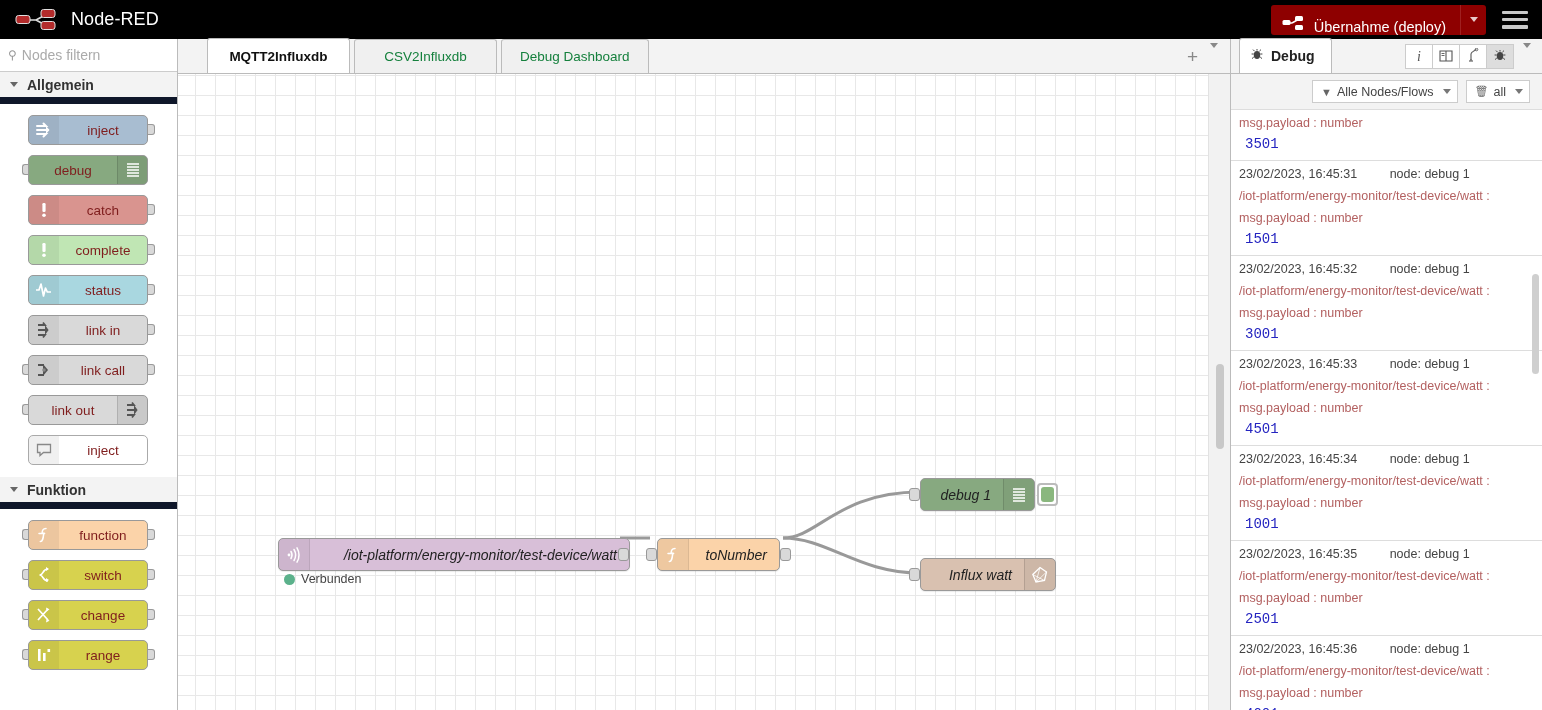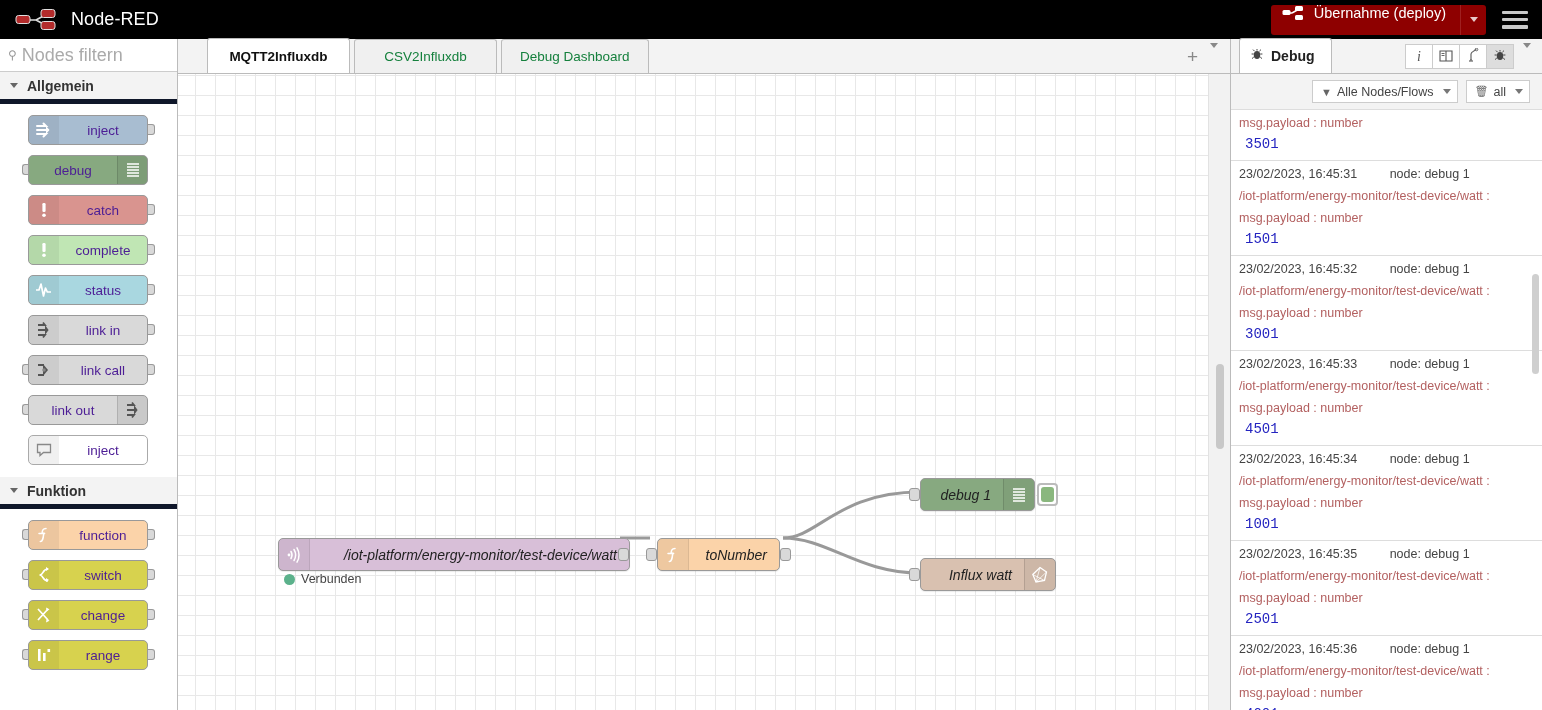--- a/index.html
+++ b/index.html
@@ -19,21 +19,21 @@
   #logo-area { display: flex; align-items: center; padding-left: 14px; text-align: center; }
   .logo-svg { display: block; }
   #app-title {
     color: #fff; font-size: 18px; margin-left: 11px; letter-spacing: .1px;
   }
   #header-right {
     margin-left: auto; display: flex; align-items: center; height: 100%;
   }
   #deploy-group { display: flex; align-items: stretch; height: 30px; margin-right: 16px; }
   #deploy-button {
-    background: #8e0000; display: flex; align-items: flex-start;
+    background: #8e0000; display: flex; align-items: flex-end;
     padding: 0 14px 0 11px; border-radius: 3px 0 0 3px; cursor: pointer;
   }
   #deploy-label { color: #fff; font-size: 14.5px; margin-left: 10px; }
   #deploy-dropdown {
     background: #8e0000; width: 26px; border-radius: 0 3px 3px 0;
     display: flex; align-items: center; justify-content: center; cursor: pointer;
     border-left: 1px solid #a02020;
   }
   .caret-down-white {
     width: 0; height: 0; border-left: 4.5px solid transparent;
@@ -49,27 +49,27 @@
   #palette {
     position: absolute; top: 39px; left: 0; width: 178px; height: 671px;
     background: #fff; border-right: 1px solid #bbb; overflow: hidden;
   }
   #palette-search {
     height: 33px; border-bottom: 1px solid #ccc; display: flex; align-items: center;
     padding: 0 8px; background: #fff;
   }
   #palette-search-icon { color: #999; font-size: 12px; margin-right: 5px; }
   #palette-search-input {
-    border: none; outline: none; font-size: 18px; color: #444;
+    border: none; outline: none; font-size: 14px; color: #444;
     font-family: "Liberation Sans", sans-serif; width: 145px; background: transparent;
   }
   #palette-search-input::placeholder { color: #aaa; }
 
   .palette-category-header {
-    height: 32px; background: #f3f3f3; border-bottom: 5px solid #0f172a;
+    height: 32px; background: #f3f3f3; border-bottom: 7px solid #0f172a;
     display: flex; align-items: center; padding-left: 10px; cursor: pointer;
   }
   .cat-caret {
     width: 0; height: 0; border-left: 4px solid transparent; border-right: 4px solid transparent;
     border-top: 5px solid #666; margin-right: 9px;
   }
   .palette-category-label { font-size: 14px; font-weight: bold; color: #333; }
 
   .palette-list { padding: 7px 0 6px 0; background: #fff; }
   .pnode-row { height: 40px; position: relative; }
@@ -77,21 +77,21 @@
     position: absolute; left: 28px; width: 120px; height: 30px; top: 4px;
     border: 1px solid #999; border-radius: 5px; display: flex; align-items: center;
     overflow: hidden; cursor: pointer; box-sizing: border-box;
   }
   .pnode .iconbox {
     width: 30px; height: 100%; display: flex; align-items: center; justify-content: center;
     background: rgba(0,0,0,0.06); flex-shrink: 0;
   }
   .pnode .iconbox.right { order: 2; border-left: 1px solid rgba(0,0,0,0.12); background: rgba(0,0,0,0.07); }
   .pnode .plabel {
-    flex: 1; text-align: center; font-size: 13.5px; color: #4c1d95; padding: 0 4px;
+    flex: 1; text-align: center; font-size: 13.5px; color: #7f1d1d; padding: 0 4px;
     white-space: nowrap; overflow: hidden;
   }
   .port {
     position: absolute; width: 9px; height: 11px; background: #d9d9d9;
     border: 1px solid #999; top: 13px; border-radius: 2px;
   }
   .port.out { left: 146px; border-radius: 0 3px 3px 0; border-left: none; }
   .port.in  { left: 22px; border-radius: 3px 0 0 3px; border-right: none; }
 
   .ic { width: 18px; height: 18px; display:block; }

